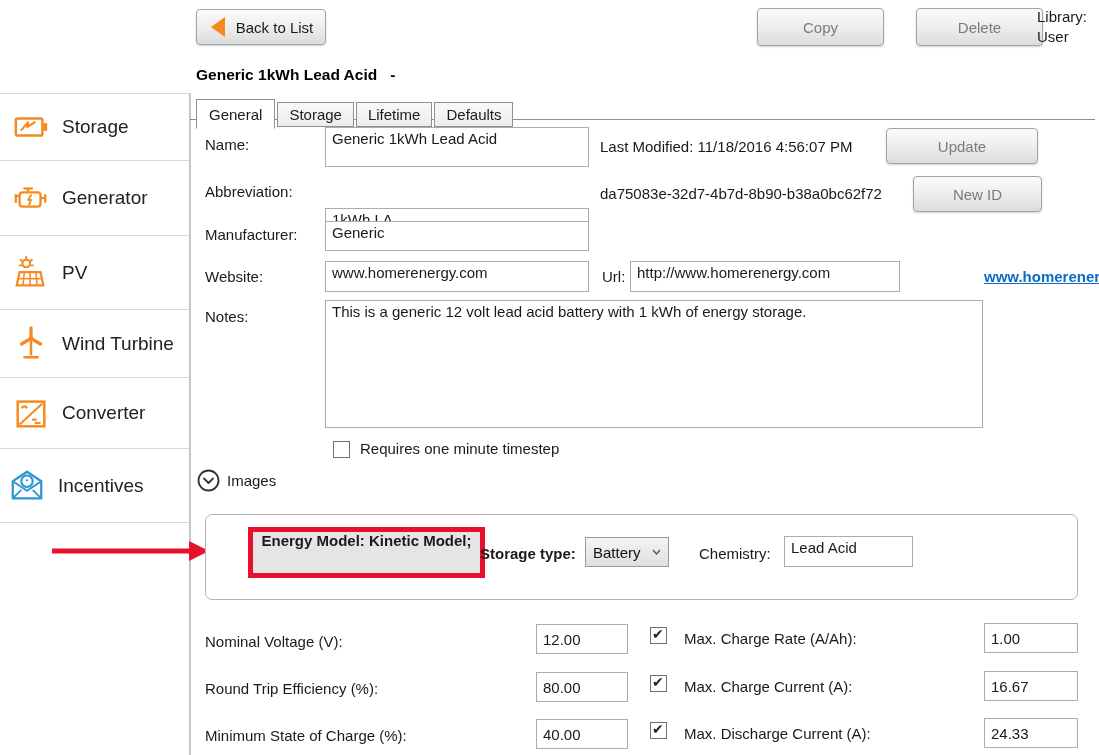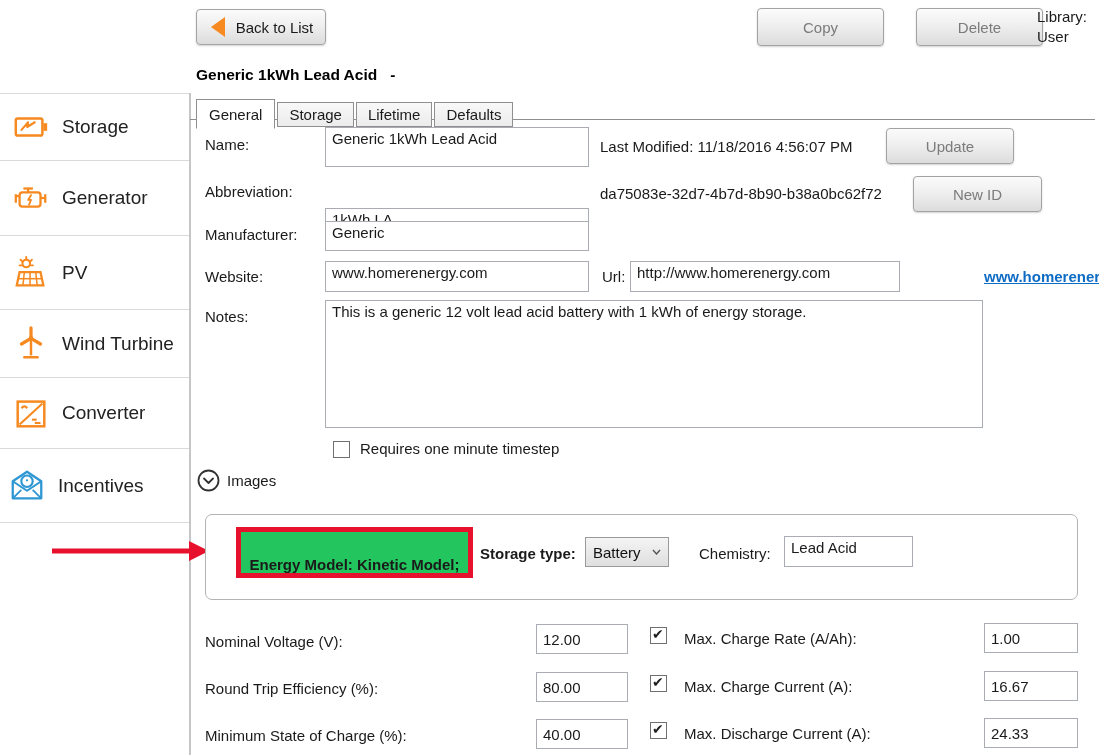--- a/index.html
+++ b/index.html
@@ -41,22 +41,22 @@
   .tarea{resize:none;overflow:hidden;line-height:1.25;}
   .lbl{position:absolute;font-size:15px;color:#1a1a1a;white-space:nowrap;}
   .bold{font-weight:bold;}
   .link{position:absolute;color:#0e6cc4;font-weight:bold;text-decoration:underline;font-size:15px;cursor:pointer;white-space:nowrap;}
   
   .cb{position:absolute;width:17px;height:17px;background:#fff;border:1px solid #707070;box-sizing:border-box;}
   .cb.checked::before{content:"\2714";position:absolute;left:1px;top:-2px;font-size:14px;color:#1f1f1f;}
   
   .groupbox{position:absolute;left:205px;top:514px;width:873px;height:86px;border:1px solid #b3b3b3;border-radius:7px;box-sizing:border-box;background:#fff;}
   .redbox{
-    position:absolute;left:236px;top:527px;width:237px;height:51px;border:5px solid #e8112d;
-    box-sizing:border-box;display:flex;align-items:flex-end;justify-content:center;background:#22c55e;
+    position:absolute;left:248px;top:527px;width:237px;height:51px;border:5px solid #e8112d;
+    box-sizing:border-box;display:flex;align-items:flex-start;justify-content:center;background:#e5e5e5;
   }
   .dropdown{
     position:absolute;left:585px;top:537px;width:84px;height:30px;display:flex;align-items:center;
     justify-content:space-between;padding:0 7px;box-sizing:border-box;
     background:linear-gradient(to bottom,#f4f4f4,#dfdfdf);border:1px solid #9a9a9a;font-size:15px;color:#111;
   }
   .title-row{position:absolute;left:196px;top:66px;display:flex;gap:13px;font-weight:bold;font-size:15.5px;color:#000;}
   .lib-block{position:absolute;left:1037px;top:7px;font-size:15px;line-height:20px;color:#1a1a1a;}
 </style>
 </head>
@@ -177,21 +177,21 @@
 <div class="tabbar">
   <span class="tab active">General</span>
   <span class="tab">Storage</span>
   <span class="tab">Lifetime</span>
   <span class="tab">Defaults</span>
 </div>
 
 <span class="lbl" style="left:205px;top:136px;">Name:</span>
 <textarea class="tarea" style="left: 325px; top: 127px; width: 264px; height: 40px;">Generic 1kWh Lead Acid</textarea>
 <span class="lbl" style="left:600px;top:138px;">Last Modified: 11/18/2016 4:56:07 PM</span>
-<div class="btn" style="left:886px;top:128px;width:128px;height:36px;">
+<div class="btn" style="left:886px;top:128px;width:152px;height:36px;">
   <span>Update</span>
 </div>
 
 <span class="lbl" style="left:205px;top:183px;">Abbreviation:</span>
 <textarea class="tarea" style="left: 325px; top: 188px; width: 264px; height: 40px; margin-top: 20px;">1kWh LA</textarea>
 <span class="lbl" style="left:600px;top:185px;">da75083e-32d7-4b7d-8b90-b38a0bc62f72</span>
 <div class="btn" style="left:913px;top:176px;width:129px;height:36px;">
   <span>New ID</span>
 </div>
 

